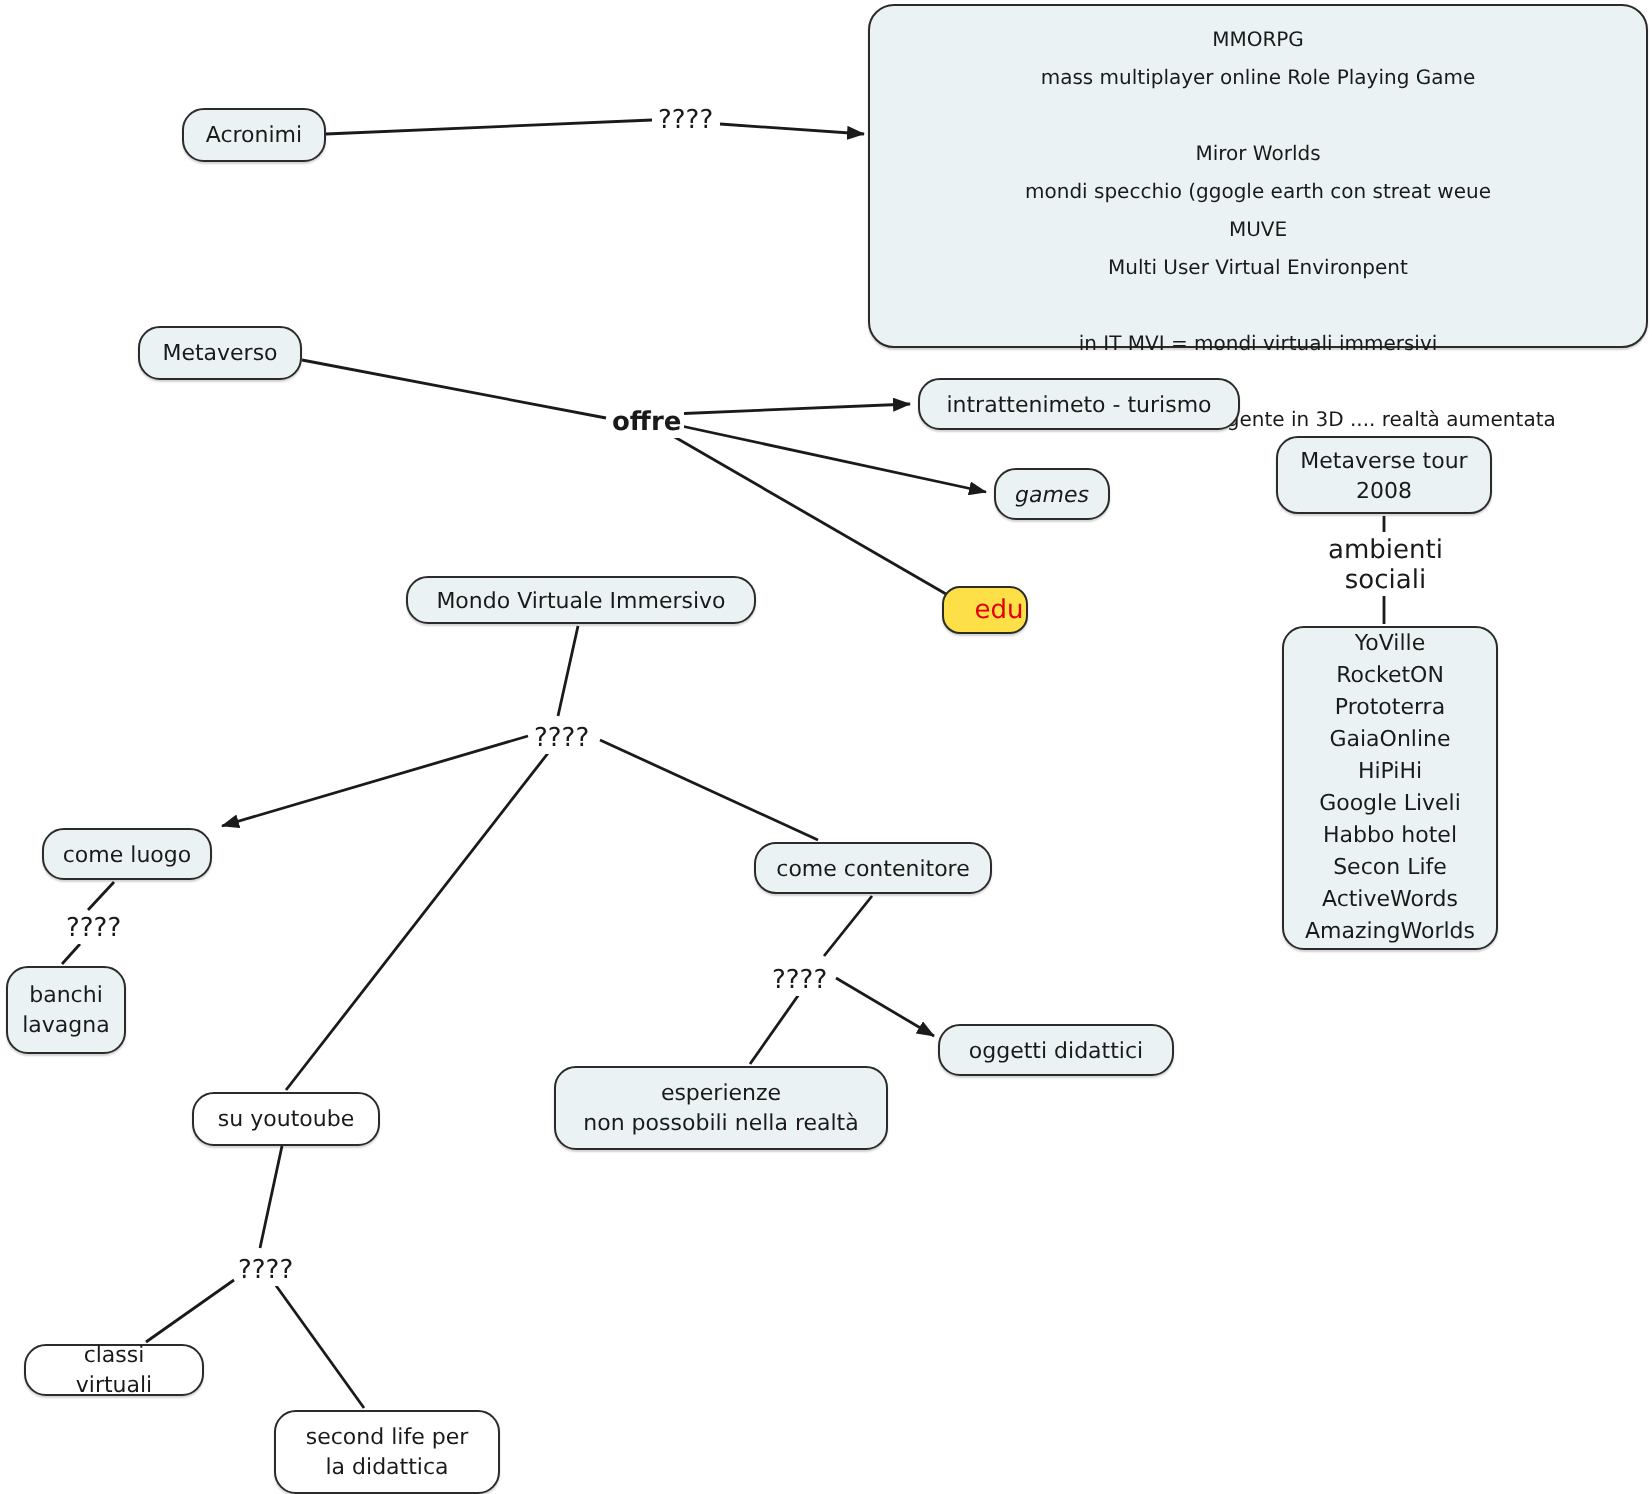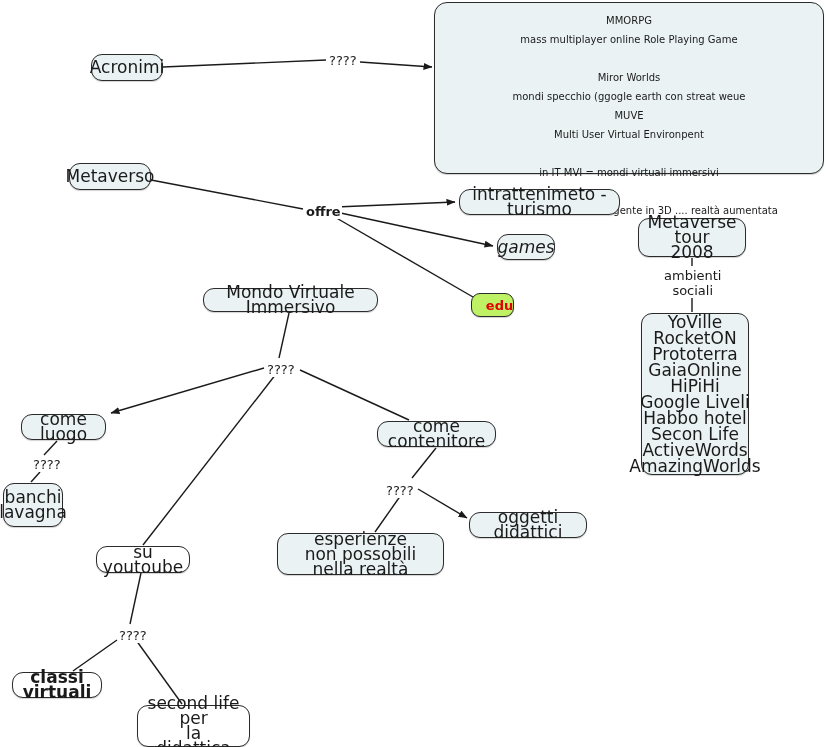--- a/index.html
+++ b/index.html
@@ -27,37 +27,37 @@
     height: 747px;
     pointer-events: none;
   }
   .node {
     position: absolute;
     box-sizing: border-box;
     border: 1px solid #2b2b2b;
     border-radius: 11px;
     background: #eaf2f4;
     text-align: center;
-    font-size: 17px;
+    font-size: 11px;
     line-height: 15px;
     color: #1a1a1a;
     display: flex;
     align-items: center;
     justify-content: center;
     padding: 2px 9px;
     white-space: pre-line;
     box-shadow: 0 1px 1px rgba(0,0,0,0.18);
   }
   .node.white {
     background: #ffffff;
   }
   .node.edu {
-    background: #bef264;
+    background: #fde047;
     color: #e10000;
-    font-weight: bold;
+    font-weight: normal;
     border-radius: 9px;
     font-size: 13px;
     padding-left: 23px;
   }
   .node.bigbox {
     border-radius: 13px;
     font-size: 10px;
     line-height: 19px;
     padding: 8px 12px;
     align-items: flex-start;
@@ -144,21 +144,21 @@
 ActiveWords
 AmazingWorlds</div>
   <div class="node" style="left: 21px; top: 414px; width: 85px; height: 26px;">come luogo</div>
   <div class="node" style="left: 3px; top: 483px; width: 60px; height: 44px;">banchi
 lavagna</div>
   <div class="node" style="left: 377px; top: 421px; width: 119px; height: 26px;">come contenitore</div>
   <div class="node" style="left: 469px; top: 512px; width: 118px; height: 26px;">oggetti didattici</div>
   <div class="node white" style="left: 96px; top: 546px; width: 94px; height: 27px;">su youtoube</div>
   <div class="node" style="left: 277px; top: 533px; width: 167px; height: 42px;">esperienze
 non possobili nella realtà</div>
-  <div class="node white" style="left: 12px; top: 672px; width: 90px; height: 26px; font-weight: bold;">classi virtuali</div>
+  <div class="node white" style="left: 12px; top: 672px; width: 90px; height: 26px;">classi virtuali</div>
   <div class="node white" style="left: 137px; top: 705px; width: 113px; height: 42px;">second life per
 la didattica</div>
 
   <div class="edge-label" style="left: 328px; top: 53px;">????</div>
   <div class="edge-label" style="left: 305px; top: 204px; font-weight: bold;">offre</div>
   <div class="edge-label" style="left: 663px; top: 268px;">ambienti
 sociali</div>
   <div class="edge-label" style="left: 266px; top: 362px;">????</div>
   <div class="edge-label" style="left: 32px; top: 457px;">????</div>
   <div class="edge-label" style="left: 385px; top: 483px;">????</div>

